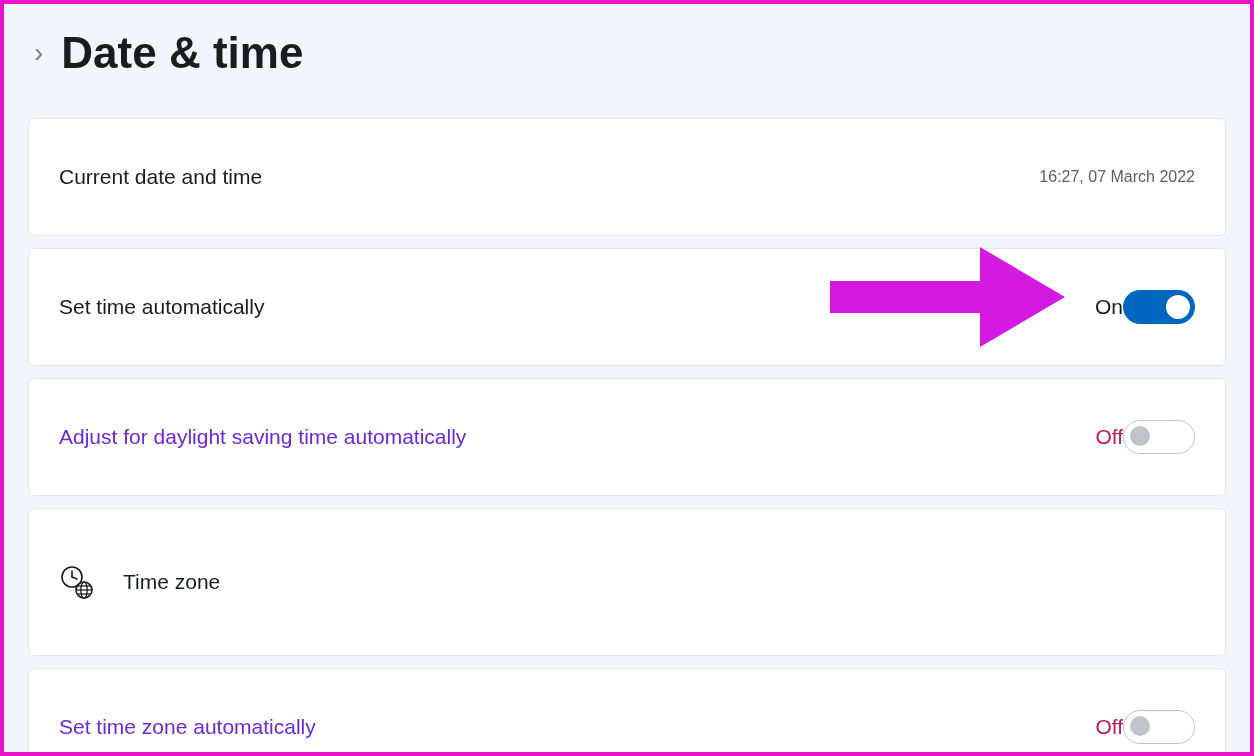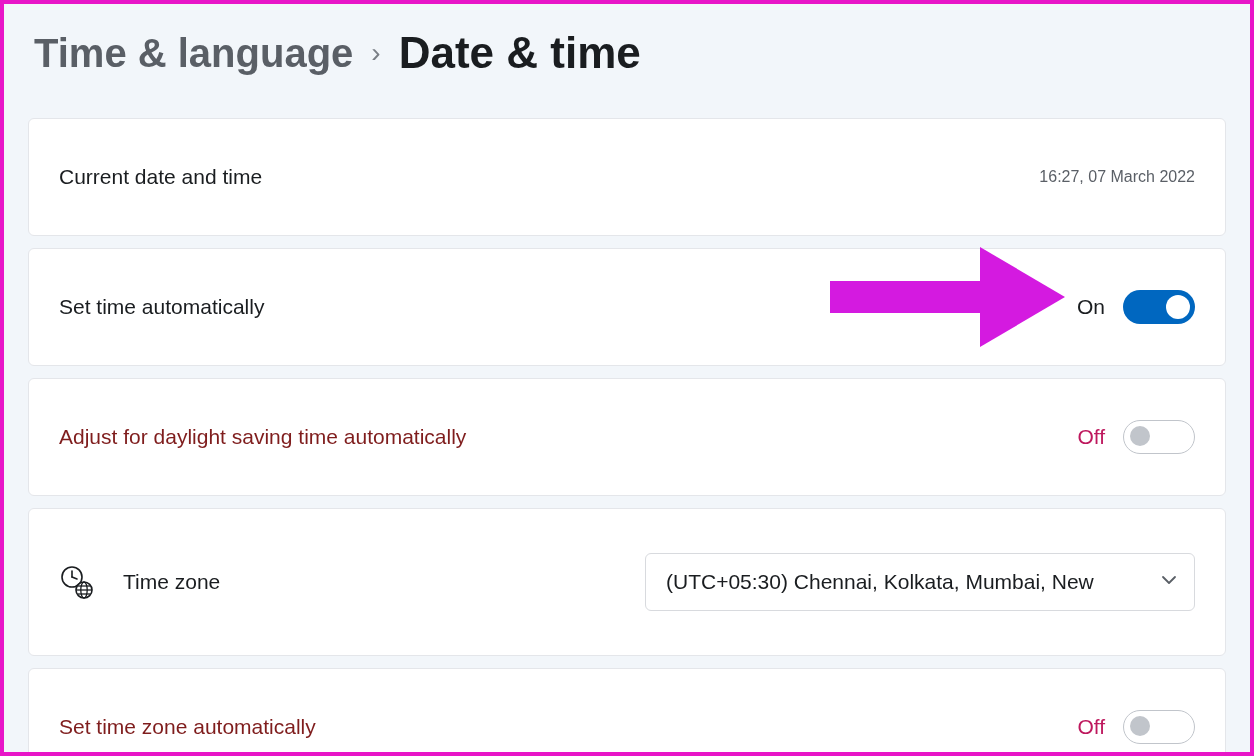--- a/index.html
+++ b/index.html
@@ -45,29 +45,28 @@
       position: relative;
     }
     .card.h-info { height: 118px; }
     .card.h-toggle { height: 118px; }
     .card.h-select { height: 148px; }
     .card-label {
       font-size: 21px;
       color: #1a1d20;
       flex: 1;
     }
-    .card-label.disabled { color: #7f1d1d; }
+    .card-label.disabled { color: #6d28d9; }
     .card-value {
       font-size: 16px;
       color: #5a5f66;
     }
     .toggle-group {
       display: flex;
       align-items: center;
-      gap: 18px;
     }
     .toggle-state {
       font-size: 21px;
       color: #1a1d20;
     }
     .toggle-state.disabled { color: #be185d; }
     .toggle {
       width: 72px;
       height: 34px;
       border-radius: 17px;
@@ -126,21 +125,20 @@
       position: absolute;
       left: 830px;
       top: 247px;
       pointer-events: none;
     }
   </style>
 </head>
 <body>
 
 <div class="breadcrumb">
-  <span class="parent">Time &amp; language</span>
   <span class="sep">›</span>
   <span class="current">Date &amp; time</span>
 </div>
 
 <div class="card h-info">
   <div class="card-label">Current date and time</div>
   <div class="card-value">16:27, 07 March 2022</div>
 </div>
 
 <div class="card h-toggle">
@@ -170,28 +168,20 @@
       <line x1="13" y1="7" x2="13" y2="13" stroke="#1a1d20" stroke-width="1.6" stroke-linecap="round"></line>
       <line x1="13" y1="13" x2="18" y2="15" stroke="#1a1d20" stroke-width="1.6" stroke-linecap="round"></line>
       <circle cx="25" cy="26" r="8" fill="#fff" stroke="#1a1d20" stroke-width="1.6"></circle>
       <ellipse cx="25" cy="26" rx="3.2" ry="8" fill="none" stroke="#1a1d20" stroke-width="1.3"></ellipse>
       <line x1="17" y1="26" x2="33" y2="26" stroke="#1a1d20" stroke-width="1.3"></line>
       <line x1="18.5" y1="22" x2="31.5" y2="22" stroke="#1a1d20" stroke-width="1.3"></line>
       <line x1="18.5" y1="30" x2="31.5" y2="30" stroke="#1a1d20" stroke-width="1.3"></line>
     </svg>
   </div>
   <div class="card-label">Time zone</div>
-  <div class="select-box">
-    <span class="select-text">(UTC+05:30) Chennai, Kolkata, Mumbai, New</span>
-    <span>
-      <svg width="18" height="18" viewBox="0 0 18 18">
-          <path d="M3 6 L9 12 L15 6" fill="none" stroke="#5a5f66" stroke-width="1.8" stroke-linecap="round" stroke-linejoin="round"></path>
-        </svg>
-    </span>
-  </div>
 </div>
 
 <div class="card h-toggle" style="margin-bottom:12px;">
   <div class="card-label disabled">Set time zone automatically</div>
   <div class="toggle-group">
     <span class="toggle-state disabled">Off</span>
     <div class="toggle off">
       <div class="knob"></div>
     </div>
   </div>

